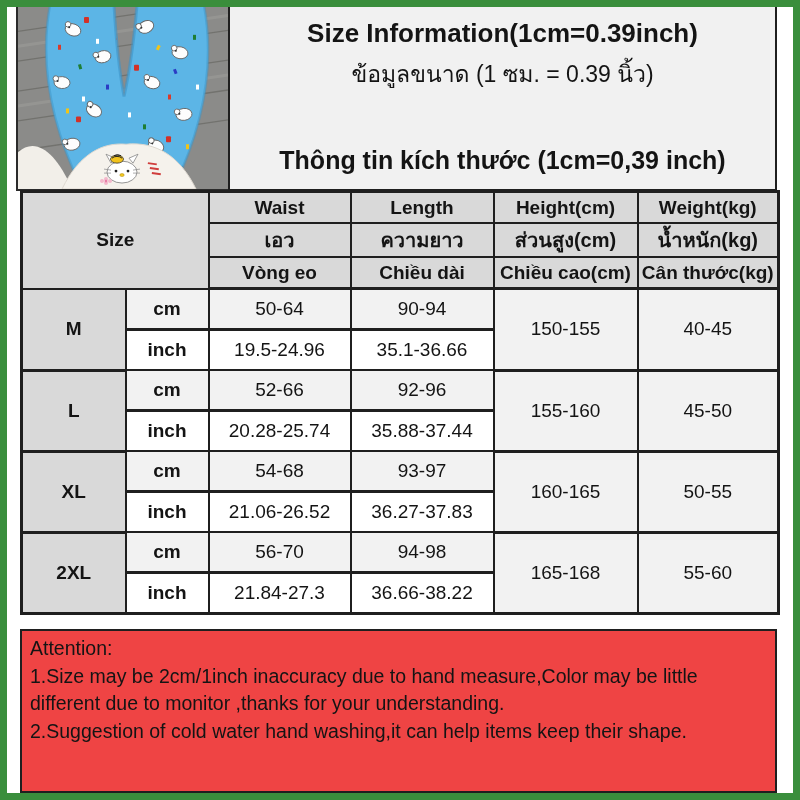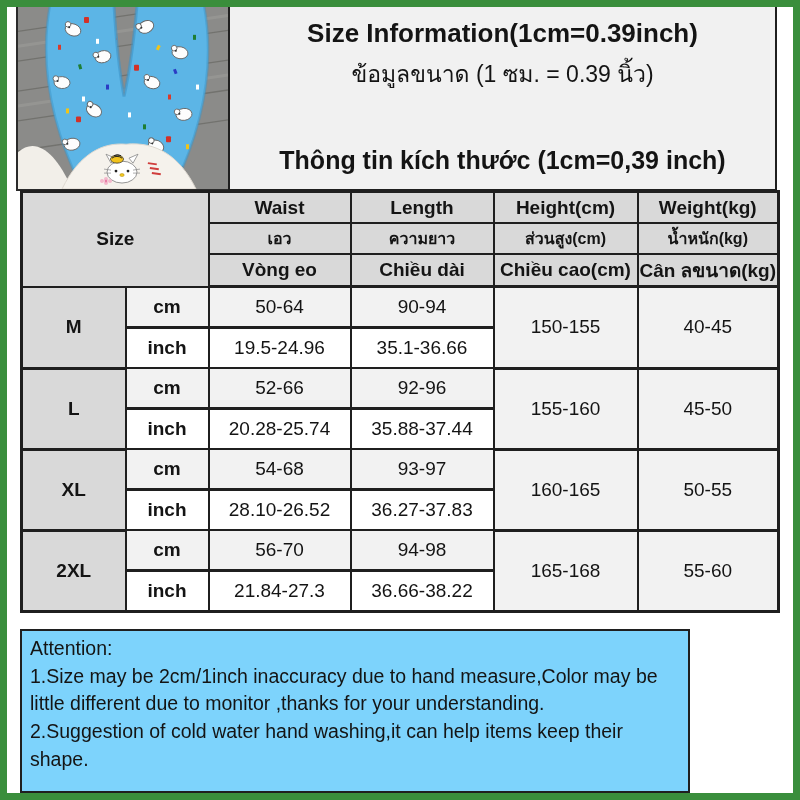--- a/index.html
+++ b/index.html
@@ -22,27 +22,27 @@
   .t-vi{font-size:25px;font-weight:700;margin-top:47px;}
   table.size-table{position:absolute;left:20px;top:190px;width:757px;border-collapse:collapse;
                    table-layout:fixed;border:3px solid var(--border-dark);}
   table.size-table td{border:2px solid var(--border-dark);text-align:center;vertical-align:middle;
                       padding:0;font-size:19px;overflow:hidden;white-space:nowrap;}
   td.gray{background:var(--header-gray);margin-top:26px;}
   td.lite{background:var(--row-gray);}
   td.bold{font-weight:700;}
   td.size-cell{font-size:38px;font-weight:700;background:var(--header-gray);}
   tr.hdr td{height:29px;}
-  tr.hdr-th td{font-size:16px;}
+  tr.hdr-th td{font-size:20px;}
   tr.body-row td{height:38px;}
   tr.cm-row td{border-bottom-width:3px;text-align:center;}
   tr.hdr-vi td{border-bottom-width:3px;}
   td.size-name{font-size:20px;font-weight:700;background:var(--header-gray);}
-  .attention{position:absolute;left:20px;top:629px;width:670px;height:164px;box-sizing:border-box;
-             border:2px solid var(--border-dark);background:#7dd3fc;padding:4px 8px;
+  .attention{position:absolute;left:20px;top:629px;width:757px;height:164px;box-sizing:border-box;
+             border:2px solid var(--border-dark);background:#ef4444;padding:4px 8px;
              font-size:19.5px;line-height:1.42;}
 </style>
 </head>
 <body>
 
 <div class="page">
 
   <div class="photo">
     <svg viewBox="0 0 210 185" preserveAspectRatio="none">
 
@@ -183,21 +183,21 @@
     <tr class="hdr hdr-th">
       <td class="gray bold">เอว</td>
       <td class="gray bold">ความยาว</td>
       <td class="gray bold">ส่วนสูง(cm)</td>
       <td class="gray bold">น้ำหนัก(kg)</td>
     </tr>
     <tr class="hdr hdr-vi">
       <td class="gray bold">Vòng eo</td>
       <td class="gray bold">Chiều dài</td>
       <td class="gray bold">Chiều cao(cm)</td>
-      <td class="gray bold">Cân ลขนาด(kg)</td>
+      <td class="gray bold">Cân thước(kg)</td>
     </tr>
 
     <tr class="body-row cm-row">
       <td class="size-name" rowspan="2">M</td>
       <td class="lite bold">cm</td>
       <td class="lite">50-64</td>
       <td class="lite">90-94</td>
       <td class="lite" rowspan="2">150-155</td>
       <td class="lite" rowspan="2">40-45</td>
     </tr>
@@ -224,21 +224,21 @@
     <tr class="body-row cm-row">
       <td class="size-name" rowspan="2">XL</td>
       <td class="lite bold">cm</td>
       <td class="lite">54-68</td>
       <td class="lite">93-97</td>
       <td class="lite" rowspan="2">160-165</td>
       <td class="lite" rowspan="2">50-55</td>
     </tr>
     <tr class="body-row">
       <td class="bold">inch</td>
-      <td>28.10-26.52</td>
+      <td>21.06-26.52</td>
       <td>36.27-37.83</td>
     </tr>
 
     <tr class="body-row cm-row">
       <td class="size-name" rowspan="2">2XL</td>
       <td class="lite bold">cm</td>
       <td class="lite">56-70</td>
       <td class="lite">94-98</td>
       <td class="lite" rowspan="2">165-168</td>
       <td class="lite" rowspan="2">55-60</td>

